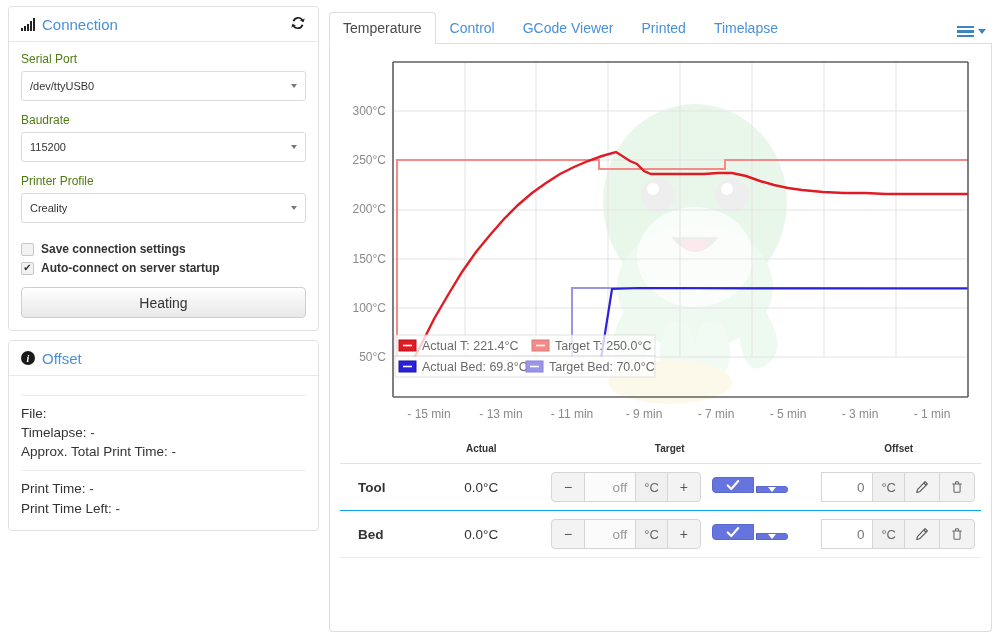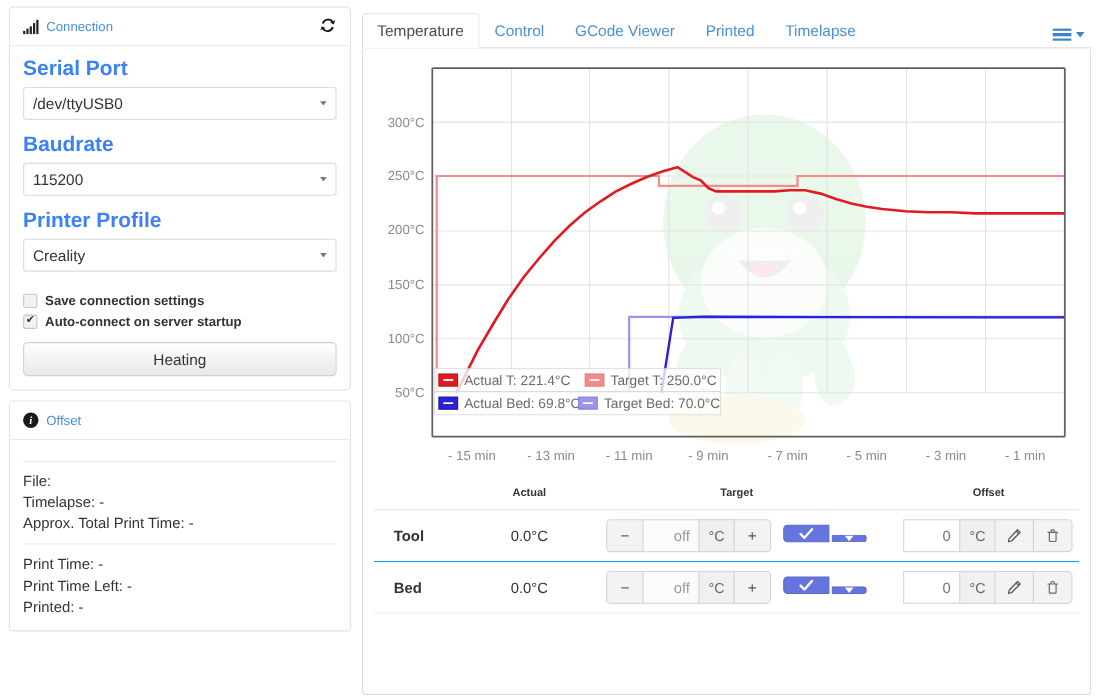--- a/index.html
+++ b/index.html
@@ -25,21 +25,21 @@
   .panel-head {
     height: 35px;
     display: flex; align-items: center;
     padding: 0 12px;
     border-bottom: 1px solid #e8e8e8;
     background: #fff;
     border-radius: 4px 4px 0 0;
   }
   .panel-title {
     color: #4a90d9;
-    font-size: 12px;
+    font-size: 15px;
     margin-left: 7px;
     flex: 1;
   }
   .panel-body { padding: 10px 12px 12px 12px; }
 
   
   .sig { display: inline-flex; align-items: flex-end; height: 13px; gap: 1px; }
   .sig i { display: block; width: 2px; background: #222; }
   .sig i:nth-child(1) { height: 3px; }
   .sig i:nth-child(2) { height: 5px; }
@@ -50,30 +50,30 @@
   .refresh-icon { cursor: pointer; line-height: 1; }
 
   .info-icon {
     width: 14px; height: 14px; border-radius: 50%;
     background: #1a1a1a; color: #fff;
     font-size: 10px; font-weight: bold; font-style: italic;
     display: inline-flex; align-items: center; justify-content: center;
     font-family: "Liberation Serif", serif;
   }
 
-  .field-label { font-size: 19px; color: #3b82f6; margin-bottom: 5px; font-weight: bold; }
+  .field-label { font-size: 12px; color: #4d7c0f; margin-bottom: 5px; }
   .field-label + .select-wrap { margin-bottom: 12px; }
   .select-wrap { position: relative; }
   .select-box {
     height: 30px; width: 100%;
     border: 1px solid #dcdcdc; border-radius: 3px;
     background: #fff;
     display: flex; align-items: center;
     padding: 0 8px;
-    font-size: 14px; color: #333;
+    font-size: 11px; color: #333;
   }
   .select-caret {
     position: absolute; right: 9px; top: 50%; transform: translateY(-50%);
     width: 0; height: 0;
     border-left: 3.5px solid transparent;
     border-right: 3.5px solid transparent;
     border-top: 4px solid #777;
   }
   .check-row { display: flex; align-items: center; margin-bottom: 5px; }
   .cbox {
@@ -261,21 +261,20 @@
         <span class="panel-title">Offset</span>
       </div>
       <div class="panel-body">
         <div class="state-sep"></div>
         <div class="state-row">File:</div>
         <div class="state-row">Timelapse: -</div>
         <div class="state-row">Approx. Total Print Time: -</div>
         <div class="state-sep"></div>
         <div class="state-row">Print Time: -</div>
         <div class="state-row">Print Time Left: -</div>
-        <div class="state-row">Printed: -</div>
       </div>
     </div>
 
   </div>
 
   <div class="main">
 
     <div class="tabs">
       <div class="tab active">Temperature</div>
       <div class="tab">Control</div>

